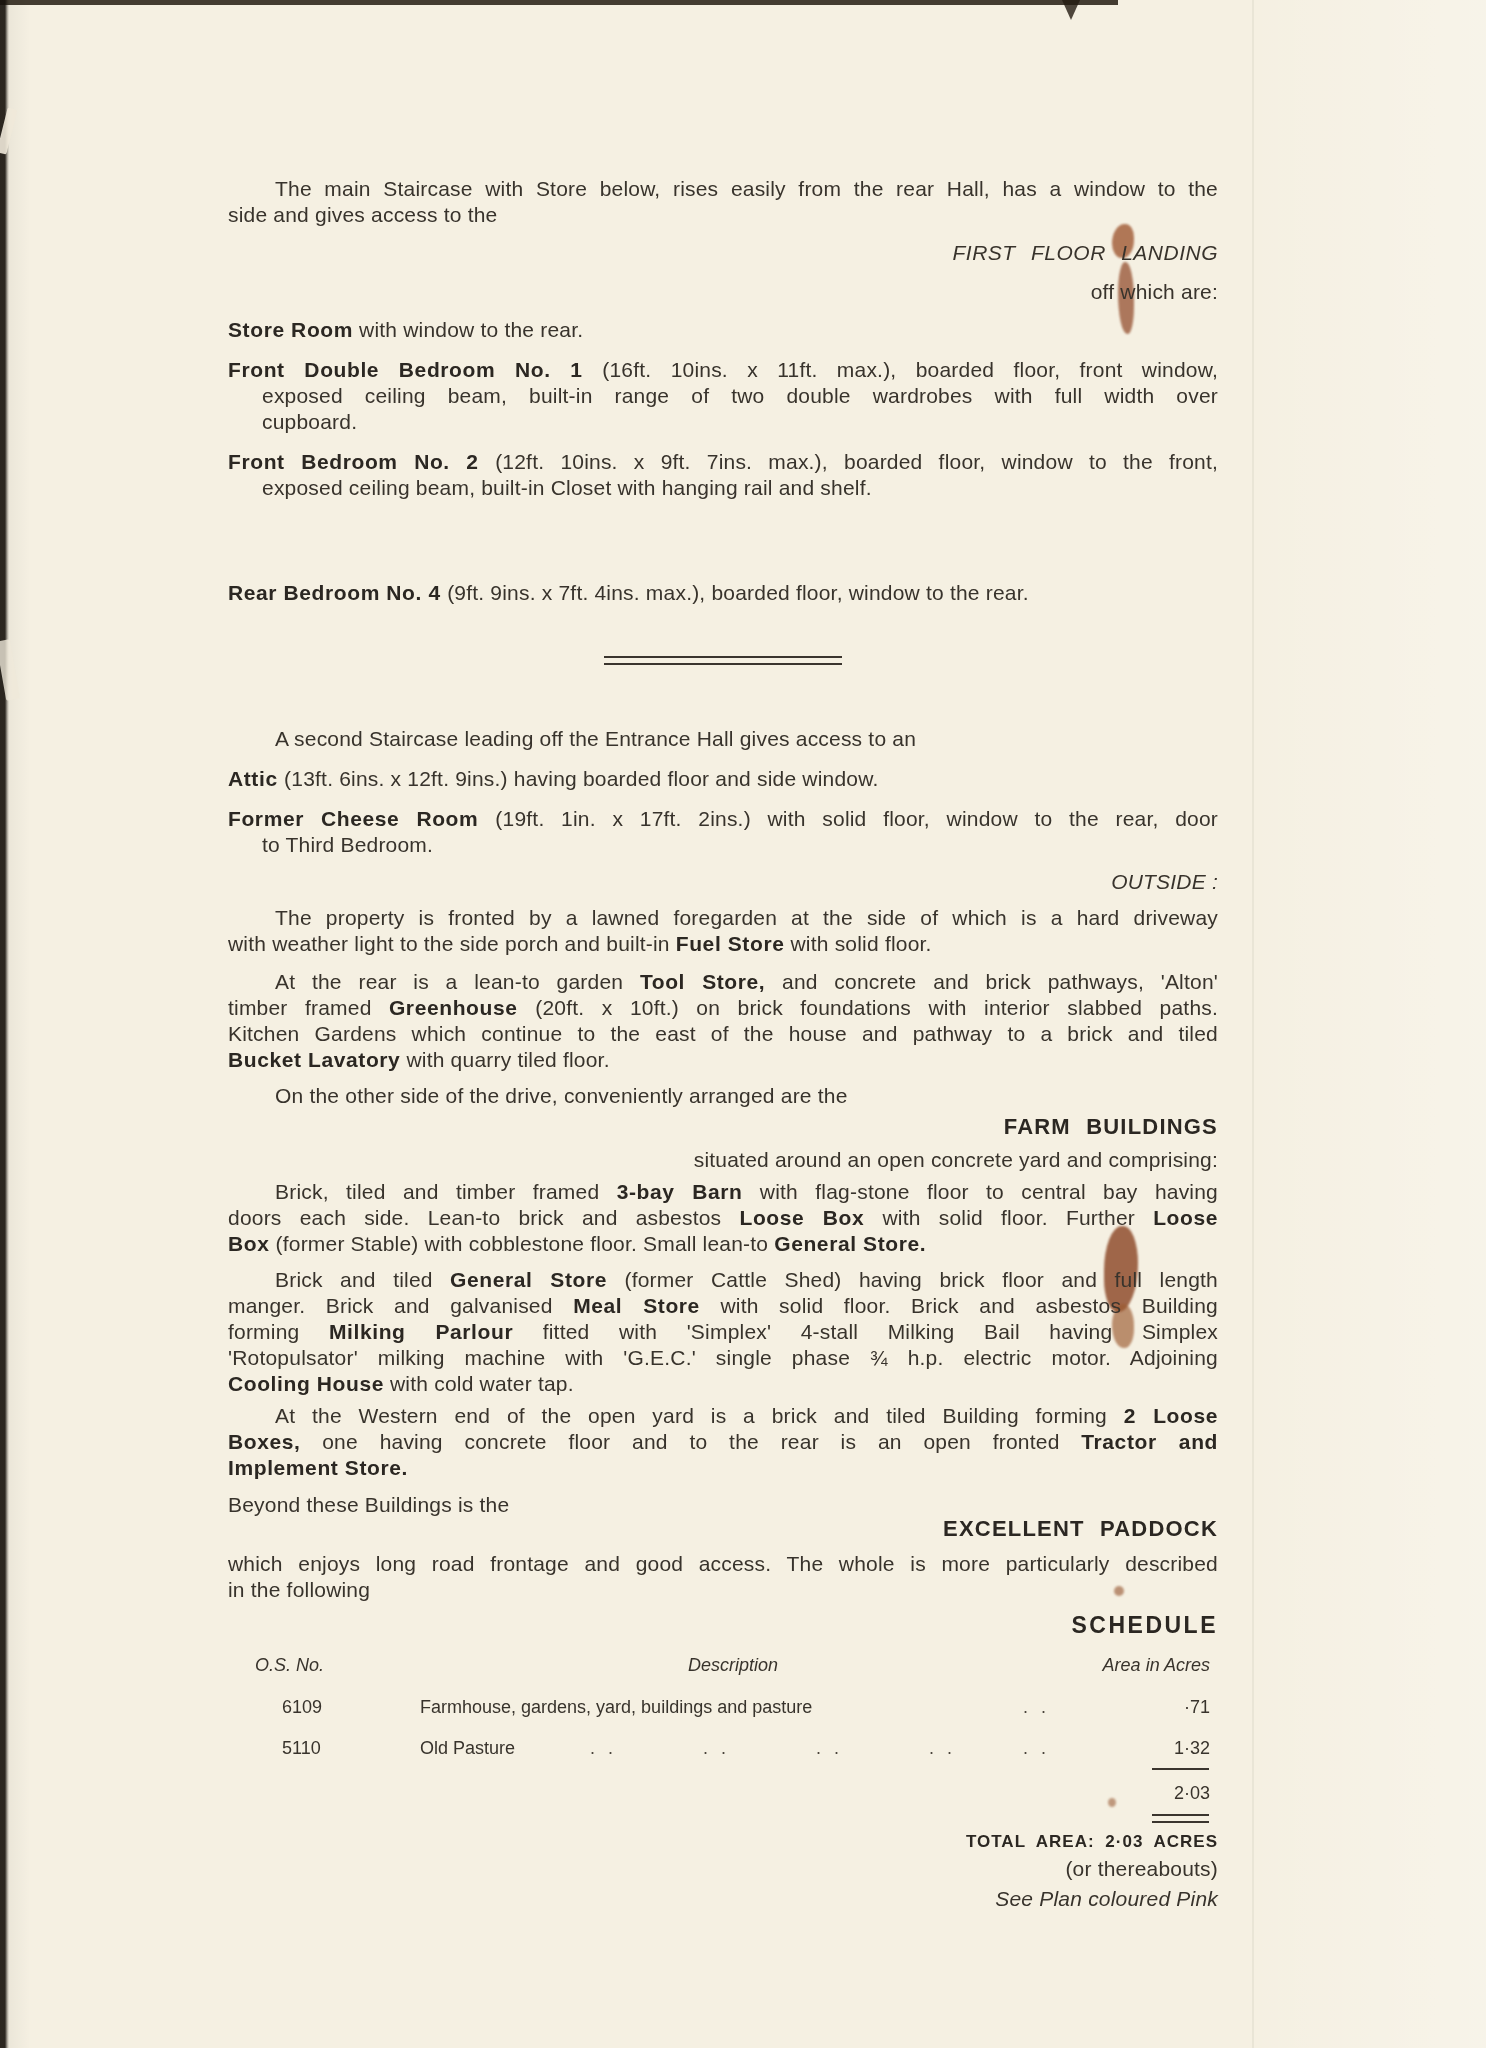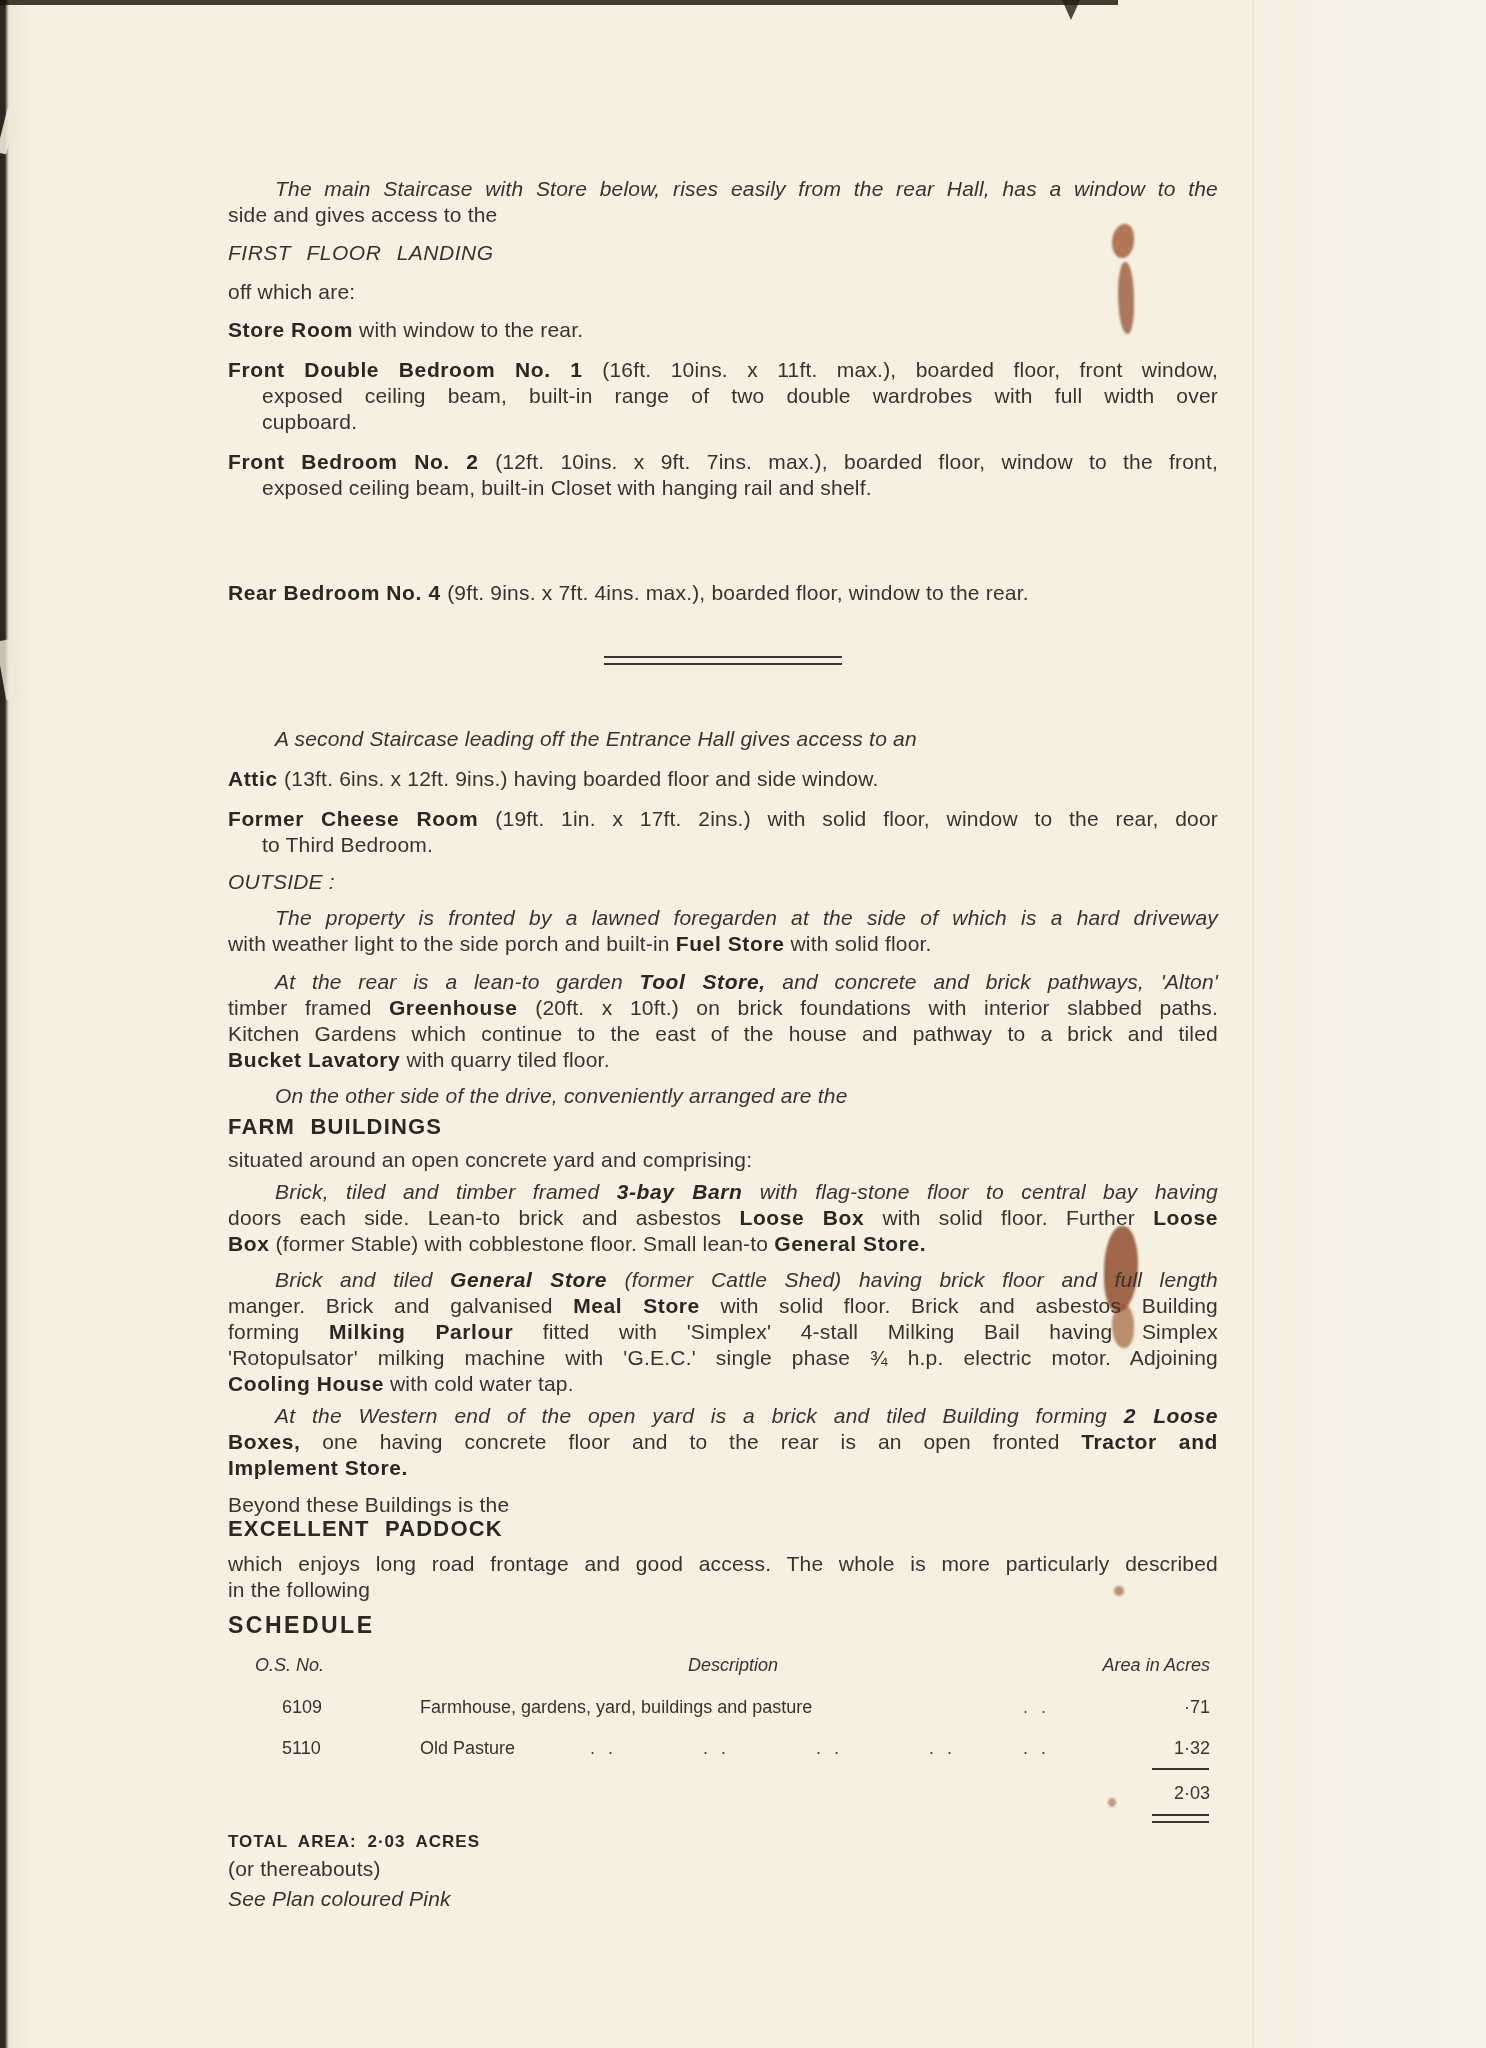--- a/index.html
+++ b/index.html
@@ -29,23 +29,23 @@
   .stain.b1{left:1104px;top:1226px;width:34px;height:86px;background:#8a4423;border-radius:55% 45% 60% 40%;opacity:.8;}
   .stain.b2{left:1112px;top:1304px;width:22px;height:44px;background:#9c5a30;border-radius:50% 50% 45% 55%;opacity:.65;}
   .stain.c1{left:1114px;top:1586px;width:10px;height:10px;background:#93522c;border-radius:50%;opacity:.6;}
   .stain.c2{left:1108px;top:1798px;width:8px;height:9px;background:#93522c;border-radius:50%;opacity:.55;}
 
   
   .blk{position:absolute;left:228px;width:990px;font-size:21px;line-height:26px;letter-spacing:.2px;}
   .line{white-space:normal;}
   .line.j{text-align:justify;text-align-last:justify;}
   .line.h{padding-left:34px;}
-  .line.i{text-indent:47px;font-style:italic;}
+  .line.i{text-indent:47px;}
   .b{font-weight:bold;letter-spacing:.6px;color:#2b2722;}
-  .center{text-align:left;}
+  .center{text-align:right;}
   .italic{font-style:italic;}
   .bold{font-weight:bold;color:#2b2722;}
   .h-ffl{font-size:21px;word-spacing:9px;letter-spacing:.5px;}
   .h-farm{font-size:22px;word-spacing:8px;letter-spacing:1.2px;}
   .h-sched{font-size:23px;letter-spacing:2.5px;}
   .h-total{font-size:17px;word-spacing:5px;letter-spacing:1px;}
   .divider{position:absolute;left:228px;width:990px;}
   .divider .rules{width:238px;margin:0 auto;border-top:2px solid #3a352e;border-bottom:2px solid #3a352e;height:5px;}
   
   .srow{position:absolute;left:228px;width:990px;height:26px;font-size:18px;line-height:26px;}

